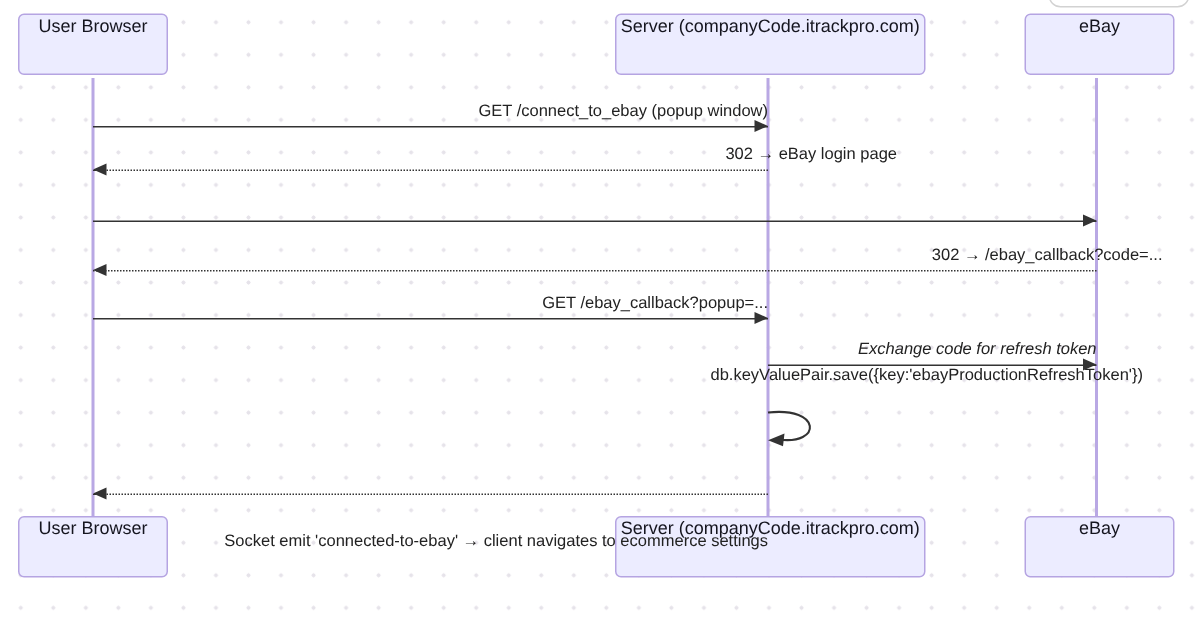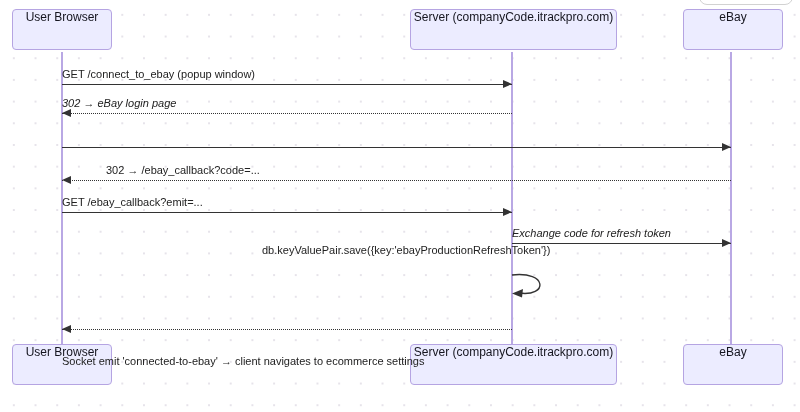--- a/index.html
+++ b/index.html
@@ -15,21 +15,21 @@
     position:absolute; height:41px;
     background:#ECECFF; border:1.5px solid #b5a4e2; border-radius:4px;
     display:flex; justify-content:center;
     font-size:12px; color:#15151f; box-sizing:border-box; white-space:nowrap;
   }
   .lifeline { position:absolute; top:52px; height:292px; width:2px; background:#b9a8e4; }
   .mline { position:absolute; height:0; border-top:1.5px solid #333333; }
   .mline.dotted { border-top:1.5px dotted #333333; }
   .mlabel {
     position:absolute; font-size:11px; color:#222222;
-    text-align:left; white-space:nowrap; line-height:13px;
+    text-align:right; white-space:nowrap; line-height:13px;
   }
   .ah { position:absolute; width:0; height:0;
     border-top:4.5px solid transparent; border-bottom:4.5px solid transparent; }
   .ah.right { border-left:9px solid #333333; }
   .ah.left  { border-right:9px solid #333333; }
   .selfloop { position:absolute; left:510px; top:271px; }
   .crop-box {
     position:absolute; left:699px; top:-11px; width:94px; height:16px;
     background:#ffffff; border:1.3px solid #d2d2d2; border-radius:8px; box-sizing:border-box;
   }
@@ -62,32 +62,32 @@
     <span>Server (companyCode.itrackpro.com)</span>
   </div>
   <div class="actor" style="left:683px; top:344px; width:100px;">
     <span>eBay</span>
   </div>
 
   <div class="mlabel" style="left:62px; top:68px; width:450px;">GET /connect_to_ebay (popup window)</div>
   <div class="mline" style="left:62px; top:84px; width:450px;"></div>
   <div class="ah right" style="left:503px; top:80px;"></div>
 
-  <div class="mlabel" style="left:62px; top:97px; width:536px;font-style:italic;">302 → eBay login page</div>
+  <div class="mlabel" style="left:62px; top:97px; width:536px;">302 → eBay login page</div>
   <div class="mline dotted" style="left:62px; top:113px; width:450px;"></div>
   <div class="ah left" style="left:62px; top:109px;"></div>
 
   <div class="mline" style="left:62px; top:147px; width:669px;"></div>
   <div class="ah right" style="left:722px; top:143px;"></div>
 
   <div class="mlabel" style="left:62px; top:164px; width:669px;margin-left:44px;">302 → /ebay_callback?code=...</div>
   <div class="mline dotted" style="left:62px; top:180px; width:669px;"></div>
   <div class="ah left" style="left:62px; top:176px;"></div>
 
-  <div class="mlabel" style="left:62px; top:196px; width:450px;">GET /ebay_callback?emit=...</div>
+  <div class="mlabel" style="left:62px; top:196px; width:450px;">GET /ebay_callback?popup=...</div>
   <div class="mline" style="left:62px; top:212px; width:450px;"></div>
   <div class="ah right" style="left:503px; top:208px;"></div>
 
   <div class="mlabel" style="left:512px; top:227px; width:219px;font-style:italic;">Exchange code for refresh token</div>
   <div class="mline" style="left:512px; top:243px; width:219px;"></div>
   <div class="ah right" style="left:722px; top:239px;"></div>
 
   <div class="mlabel" style="left:262px; top:244px; width:500px;">db.keyValuePair.save({key:'ebayProductionRefreshToken'})</div>
   <svg class="selfloop" width="46" height="28" viewBox="0 0 46 28">
     <path d="M 2 4 C 38 0, 38 26, 9 22" fill="none" stroke="#333333" stroke-width="1.4"></path>

